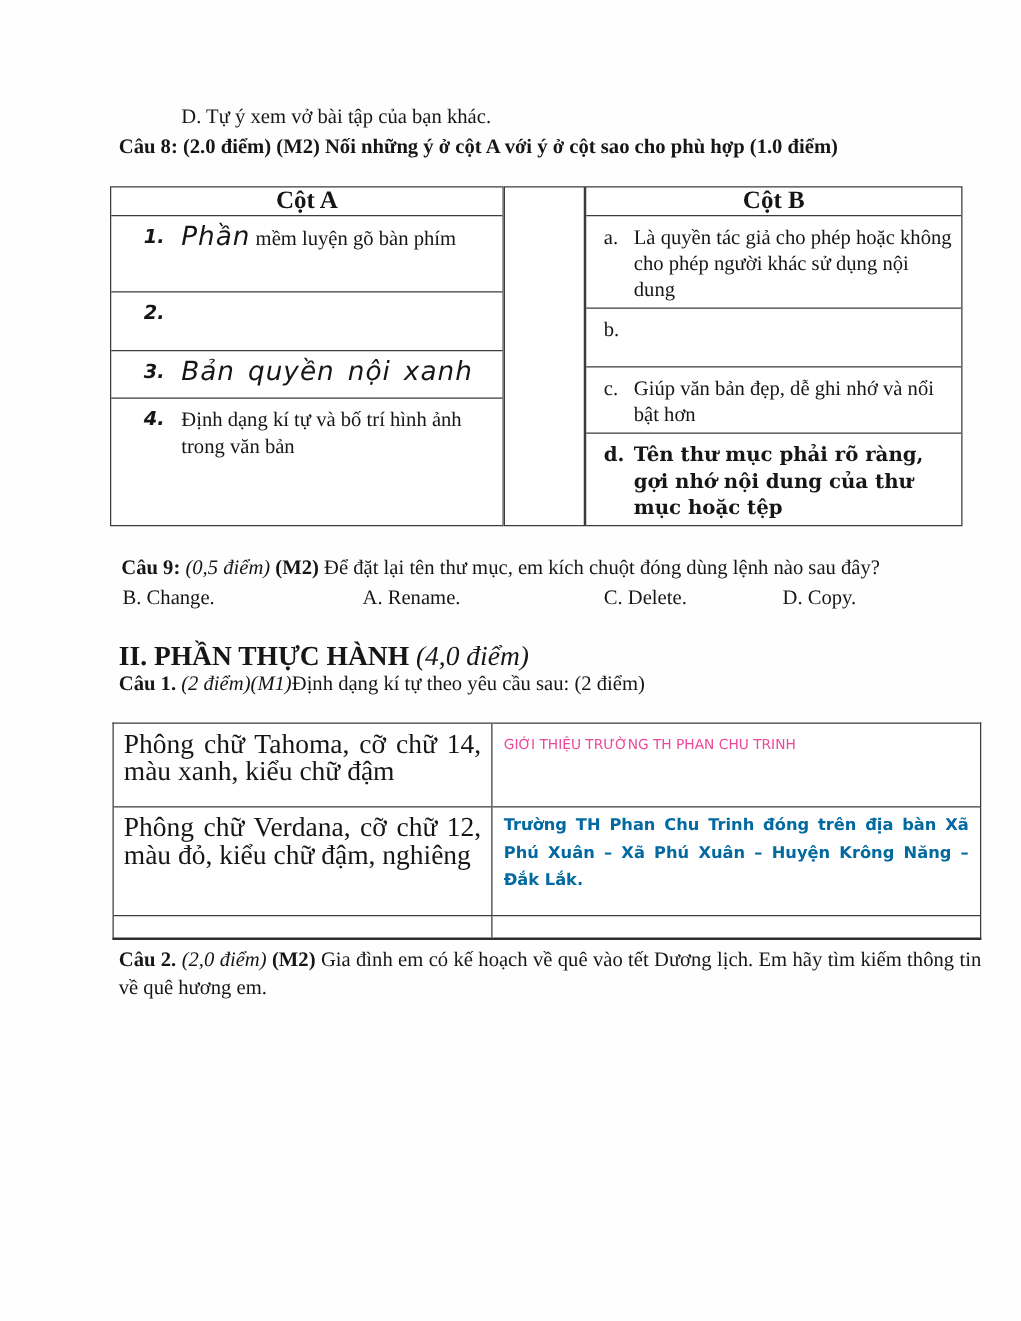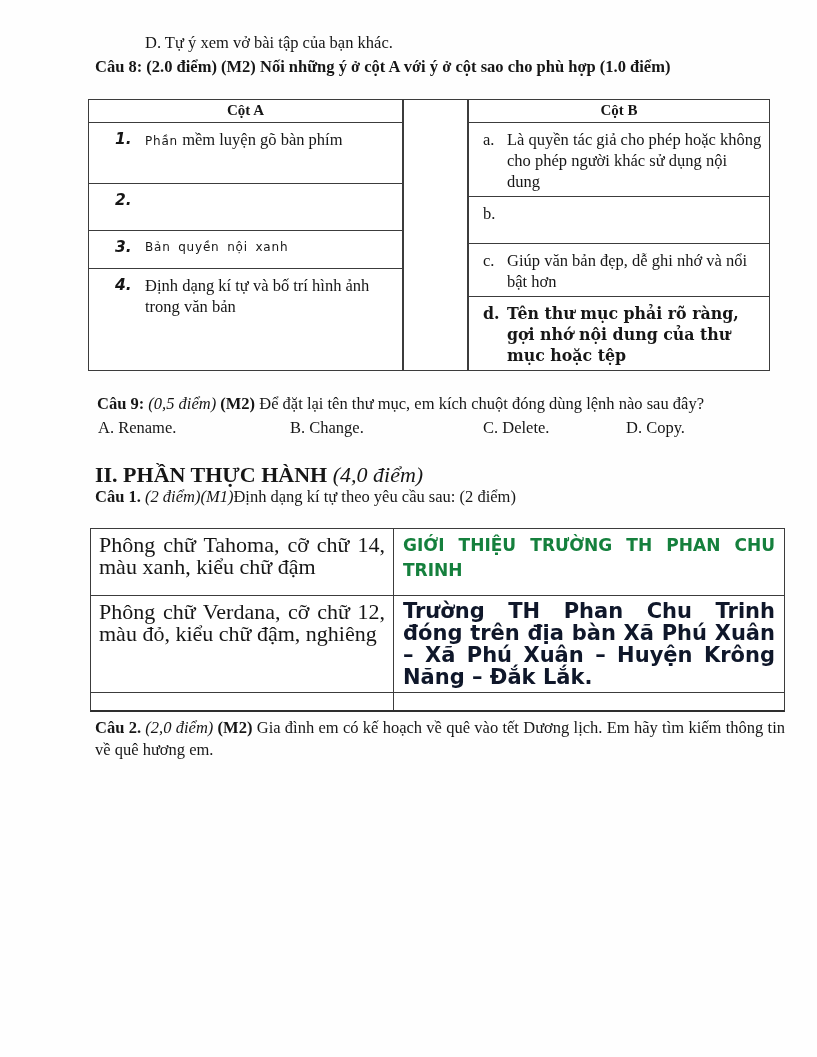--- a/index.html
+++ b/index.html
@@ -3,55 +3,55 @@
 <meta charset="utf-8">
 <style>
   * { margin: 0; padding: 0; box-sizing: border-box; }
   html, body { background: #e8e8e8; }
   .page {
     width: 817px; height: 1057px;
     background: #fefefe;
     position: relative;
     font-family: "Liberation Serif", serif;
     color: #161616;
-    padding: 32px 32px 0 88px;
+    padding: 82px 32px 0 88px;
     overflow: hidden;
   }
   .line { font-size: 16.5px; line-height: 22px; }
   .intro { margin-left: 57px; }
   .q8 { margin-left: 7px; margin-top: 2px; font-weight: bold; }
 
   
   .match-table {
     display: flex; align-items: stretch;
     margin-top: 21px; width: 682px;
   }
   .mt-part { border: 1px solid #3c3c3c; background: #fff; }
   .mt-left  { width: 315px; }
   .mt-gap   { width: 65px; border: 1px solid #3c3c3c; border-left: 1px solid #3c3c3c; margin: 0 0 0 0; background: #fff; }
   .mt-right { width: 302px; }
   .mt-header {
-    text-align: center; font-weight: bold; font-size: 15px;
+    text-align: center; font-weight: bold; font-size: 20px;
     line-height: 19px; border-bottom: 1px solid #3c3c3c; padding: 1px 0 2px 0;
   }
   .mt-row { display: flex; border-bottom: 1px solid #3c3c3c; padding: 6px 6px 4px 10px; font-size: 16.5px; line-height: 21px; }
   .mt-row:last-child { border-bottom: none; }
   .mt-left .mt-row { padding-left: 26px; }
   .mt-left .r1 { min-height: 61px; }
   .mt-left .r2 { min-height: 47px; }
   .mt-left .r3 { min-height: 38px; }
   .mt-left .r4 { min-height: 61px; }
   .mt-right .r1 { min-height: 61px; }
   .mt-right .r2 { min-height: 47px; }
   .mt-right .r3 { min-height: 38px; }
   .mt-right .r4 { min-height: 61px; }
   .num { width: 30px; flex: 0 0 30px; font-family: "DejaVu Sans", sans-serif; font-style: italic; font-weight: bold; font-size: 15.5px; }
   .letter { width: 28px; flex: 0 0 28px; padding-left: 4px; }
   .mt-text { flex: 1; }
-  .script { font-family: "DejaVu Sans", sans-serif; font-size: 12px; letter-spacing: 0.8px; word-spacing: 3px; }
+  .script { font-family: "DejaVu Sans", sans-serif; font-style: italic; font-size: 21px; letter-spacing: 0.8px; word-spacing: 3px; }
   .bold-d { font-weight: bold; font-family: "DejaVu Serif", serif; font-size: 15.8px; }
 
   
   .q9 { margin-left: 9px; margin-top: 22px; }
   .q9 b { font-weight: bold; }
   .q9 i { font-style: italic; }
   .options { display: flex; margin-left: 10px; margin-top: 2px; }
   .options span:nth-child(1) { width: 192px; }
   .options span:nth-child(2) { width: 193px; }
   .options span:nth-child(3) { width: 143px; }
@@ -68,26 +68,26 @@
   .fmt-row:last-child { border-bottom: none; }
   .fmt-instr {
     width: 303px; flex: 0 0 303px; border-right: 1px solid #3c3c3c;
     padding: 5px 8px 4px 8px; font-size: 22px; line-height: 22px; text-align: justify;
   }
   .fmt-result { flex: 1; padding: 4px 9px 4px 9px; text-align: justify; }
   .fr1 { min-height: 67px; }
   .fr2 { min-height: 87px; }
   .fr3 { min-height: 17px; }
   .res-blue {
-    font-family: "DejaVu Sans", sans-serif; font-weight: bold;
-    font-size: 17px; line-height: 25px; color: #15803d;
+    font-family: "DejaVu Sans", sans-serif; font-weight: normal;
+    font-size: 11px; line-height: 25px; color: #ec4899;
   }
   .res-red {
     font-family: "DejaVu Sans", sans-serif; font-weight: bold;
-    font-size: 21px; line-height: 22px; color: #0f172a;
+    font-size: 13px; line-height: 22px; color: #0369a1;
   }
 
   
   .q2 { margin-left: 7px; margin-top: 5px; width: 690px; text-align: justify; }
   .q2 b { font-weight: bold; }
   .q2 i { font-style: italic; }
 </style>
 </head>
 <body>
 
@@ -135,22 +135,22 @@
       <div class="mt-row r4">
         <span class="letter bold-d">d.</span>
         <span class="mt-text bold-d">Tên thư mục phải rõ ràng, gợi nhớ nội dung của thư mục hoặc tệp</span>
       </div>
     </div>
   </div>
 
   <div class="line q9"><b>Câu 9:</b> <i>(0,5 điểm)</i> <b>(M2)</b> <span>Để đặt lại tên thư mục, em kích chuột đóng dùng lệnh nào sau đây?</span></div>
 
   <div class="line options">
+    <span>B. Change.</span>
     <span>A. Rename.</span>
-    <span>B. Change.</span>
     <span>C. Delete.</span>
     <span>D. Copy.</span>
   </div>
 
   <div class="sec2"><span class="t">II. PHẦN THỰC HÀNH</span> <span class="p">(4,0 điểm)</span></div>
 
   <div class="line q1"><b>Câu 1.</b> <i>(2 điểm)(M1)</i><span>Định dạng kí tự theo yêu cầu sau: (2 điểm)</span></div>
 
   <div class="fmt-table">
     <div class="fmt-row fr1">

